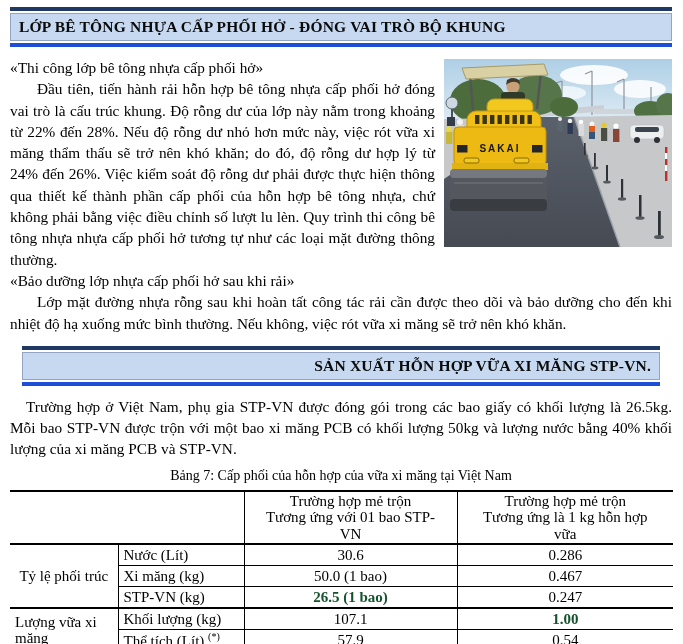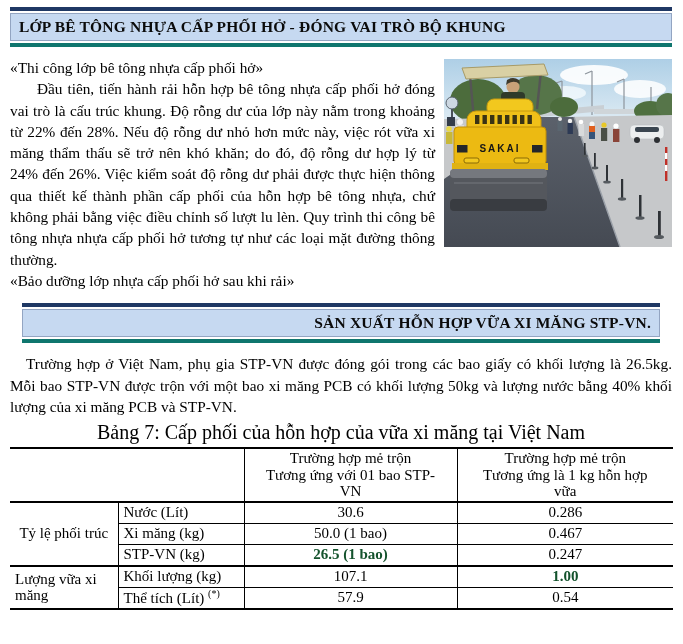--- a/index.html
+++ b/index.html
@@ -3,39 +3,39 @@
 <meta charset="utf-8">
 <style>
   html,body{margin:0;padding:0;}
   body{
     width:683px;height:644px;overflow:hidden;background:#ffffff;color:#000;
     font-family:"Liberation Serif","DejaVu Serif",serif;
   }
   .page{padding:7px 11px 0 10px;}
 
   
-  .band{border-top:4px solid #1f3864;border-bottom:4px solid #0f766e;padding:2px 0;}
+  .band{border-top:4px solid #1f3864;border-bottom:4px solid #1d4ed8;padding:2px 0;}
   .band-inner{
     background:#c6d9f1;border:1px solid #93a5c2;padding:3px 8px 4px;
     font-weight:bold;font-size:15.5px;line-height:19px;letter-spacing:.2px;color:#0b0b0b;
   }
   .band1{margin-bottom:10px;}
   .band2{margin:12px 12px 10px;text-align:right;}
 
   
   .textflow{font-size:15.3px;line-height:21.3px;text-align:justify;}
   .textflow p{margin:0;}
   p.lead{text-align:left;}
   p.ind{text-indent:27px;}
   .photo{
     float:right;width:228px;height:188px;margin:2px 0 5px 9px;display:block;
   }
 
   
-  .tbl-caption{text-align:center;font-size:20px;margin:5px 0 4px;line-height:21px;}
+  .tbl-caption{text-align:center;font-size:14px;margin:5px 0 4px;line-height:21px;}
 
   
   table.mix{
     width:663px;border-collapse:collapse;table-layout:fixed;
     font-size:15px;border-top:2px solid #000;border-bottom:2px solid #000;
   }
   table.mix col.c1{width:108px;}
   table.mix col.c2{width:126px;}
   table.mix col.c3{width:213px;}
   table.mix col.c4{width:216px;}
@@ -221,20 +221,21 @@
         <rect x="6" y="110" width="97" height="42" rx="5" fill="#54575d"></rect>
         <rect x="6" y="110" width="97" height="9" rx="4" fill="#75787e"></rect>
         <rect x="6" y="140" width="97" height="12" rx="4" fill="#393c41"></rect>
         <line x1="10" y1="124" x2="99" y2="124" stroke="#6a6d73" stroke-width="1.4"></line>
       </g>
     </svg>
 
     <p class="lead">«Thi công lớp bê tông nhựa cấp phối hở»</p>
     <p class="ind">Đầu tiên, tiến hành rải hỗn hợp bê tông nhựa cấp phối hở đóng vai trò là cấu trúc khung. Độ rỗng dư của lớp này nằm trong khoảng từ 22% đến 28%. Nếu độ rỗng dư nhỏ hơn mức này, việc rót vữa xi măng thẩm thấu sẽ trở nên khó khăn; do đó, độ rỗng dư hợp lý từ 24% đến 26%. Việc kiểm soát độ rỗng dư phải được thực hiện thông qua thiết kế thành phần cấp phối của hỗn hợp bê tông nhựa, chứ không phải bằng việc điều chỉnh số lượt lu lèn. Quy trình thi công bê tông nhựa nhựa cấp phối hở tương tự như các loại mặt đường thông thường.</p>
     <p class="lead">«Bảo dưỡng lớp nhựa cấp phối hở sau khi rải»</p>
+    <p class="ind">Lớp mặt đường nhựa rỗng sau khi hoàn tất công tác rải cần được theo dõi và bảo dưỡng cho đến khi nhiệt độ hạ xuống mức bình thường. Nếu không, việc rót vữa xi măng sẽ trở nên khó khăn.</p>
     <div style="clear:both"></div>
   </div>
 
   <div class="band band2">
     <div class="band-inner">SẢN XUẤT HỖN HỢP VỮA XI MĂNG STP-VN.</div>
   </div>
 
   <div class="textflow">
     <p class="ind" style="text-indent:16px">Trường hợp ở Việt Nam, phụ gia STP-VN được đóng gói trong các bao giấy có khối lượng là 26.5kg. Mỗi bao STP-VN được trộn với một bao xi măng PCB có khối lượng 50kg và lượng nước bằng 40% khối lượng của xi măng PCB và STP-VN.</p>
   </div>

